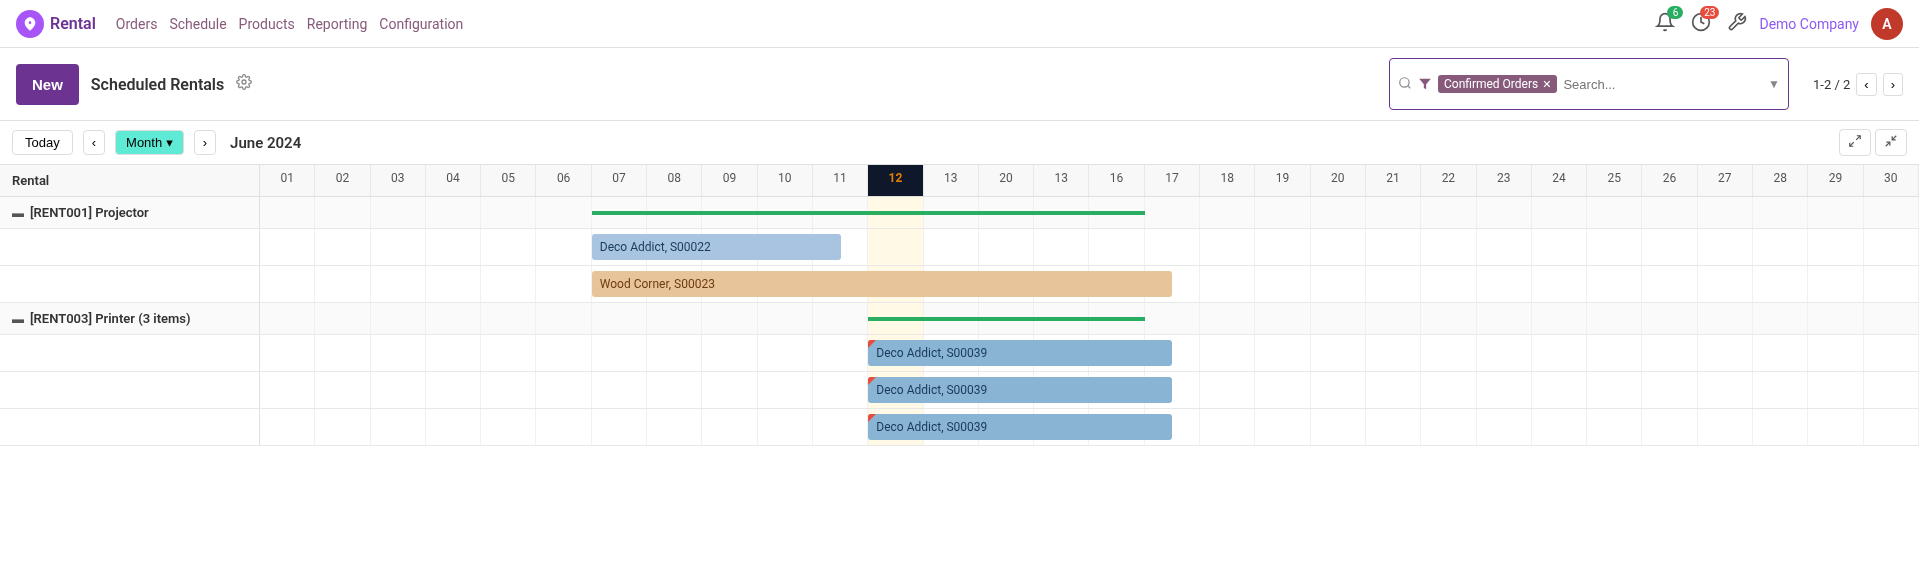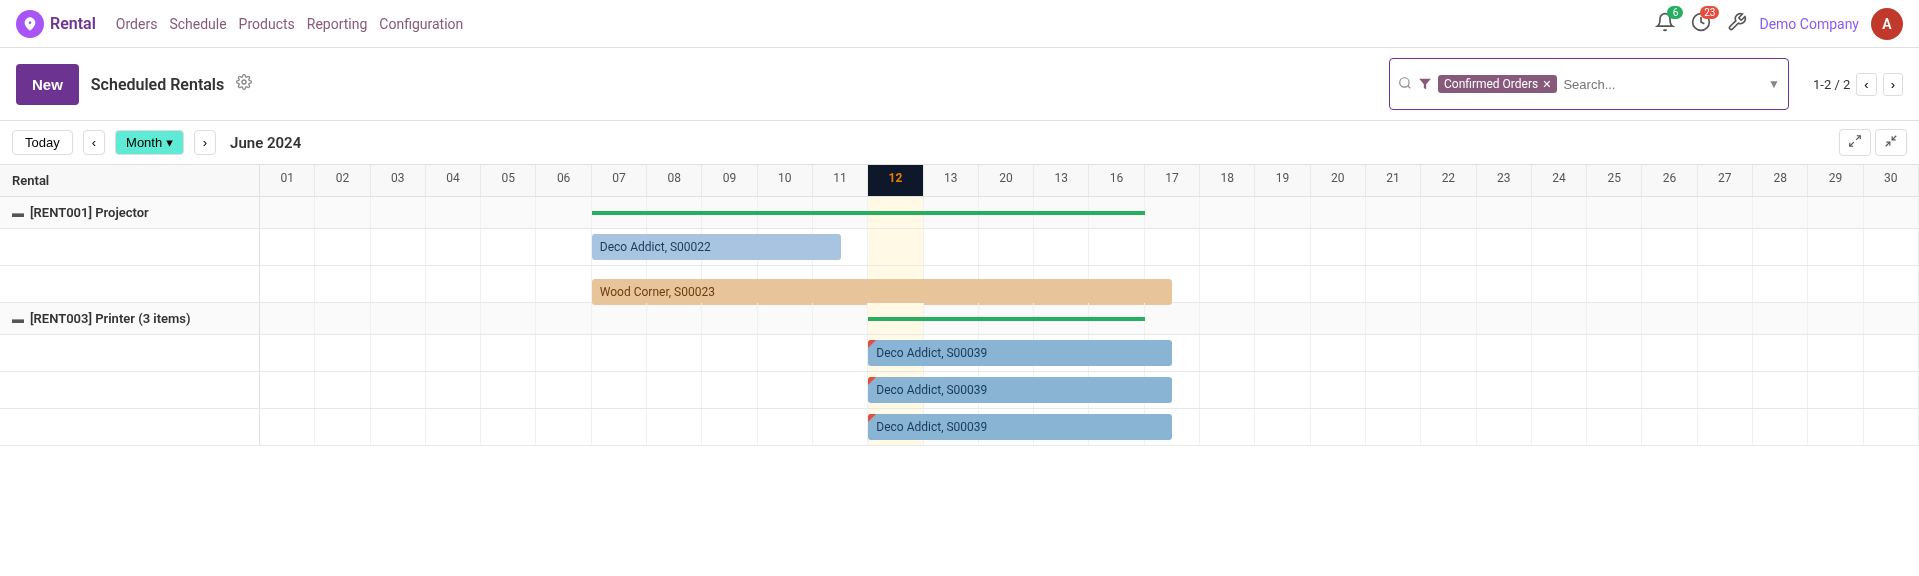--- a/index.html
+++ b/index.html
@@ -310,21 +310,20 @@
       overflow: hidden;
       top: 18px;
     }
     .bar-blue {
       background: #a8c4e0;
       color: #1a3a5c;
     }
     .bar-orange {
       background: #e8c49a;
       color: #6b3d0f;
-      margin-top: 8px;
     }
     .bar-blue-dark {
       background: #89b4d4;
       color: #1a3a5c;
     }
     .bar-corner-red::before {
       content: '';
       position: absolute;
       left: 0; top: 0;
       width: 0; height: 0;

